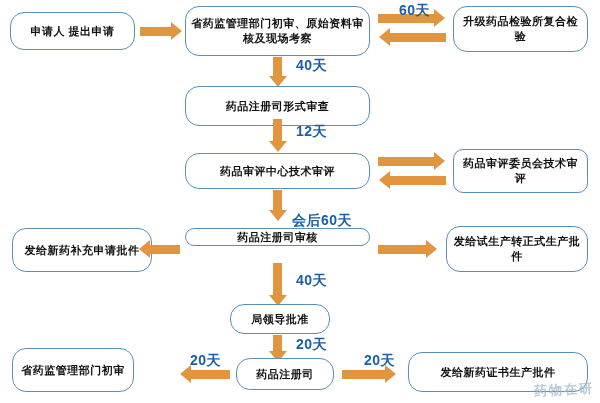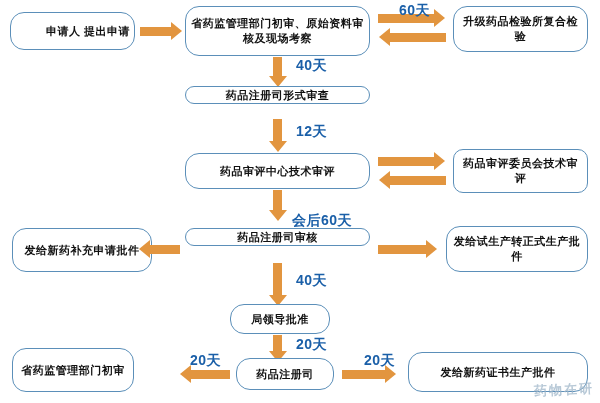--- a/index.html
+++ b/index.html
@@ -87,21 +87,21 @@
     font-weight: bold;
     letter-spacing: 2px;
     transform: rotate(-3deg);
   }
 </style>
 </head>
 <body>
 
 <div id="canvas">
 
-  <div class="node" style="left:10px; top:12px; width:125px; height:38px;text-align:right;">
+  <div class="node" style="left:10px; top:12px; width:125px; height:38px;">
     <span>申请人 提出申请</span>
   </div>
 
   <div class="node" style="left:185px; top:6px; width:185px; height:50px;">
     <span>省药监管理部门初审、原始资料审核及现场考察</span>
   </div>
 
   <div class="node" style="left:453px; top:6px; width:135px; height:46px;">
     <span>升级药品检验所复合检验</span>
   </div>
@@ -112,21 +112,21 @@
   <div class="arrow right" style="left:378px; top:14px; width:58px;"></div>
   <div class="head right" style="left:434px; top:9px;"></div>
   <div class="arrow left" style="left:388px; top:33px; width:58px;"></div>
   <div class="head left" style="left:379px; top:28px;"></div>
   <div class="label" style="left:399px; top:2px;">60天</div>
 
   <div class="arrow down" style="left:273px; top:57px; height:21px;"></div>
   <div class="head down" style="left:269px; top:76px;"></div>
   <div class="label" style="left:296px; top:57px;">40天</div>
 
-  <div class="node" style="left:185px; top:86px; width:185px; height:18px;">
+  <div class="node" style="left:185px; top:86px; width:185px; height:40px;">
     <span>药品注册司形式审查</span>
   </div>
 
   <div class="arrow down" style="left:273px; top:119px; height:24px;"></div>
   <div class="head down" style="left:269px; top:141px;"></div>
   <div class="label" style="left:296px; top:123px;">12天</div>
 
   <div class="node" style="left:185px; top:153px; width:185px; height:36px;">
     <span>药品审评中心技术审评</span>
   </div>

